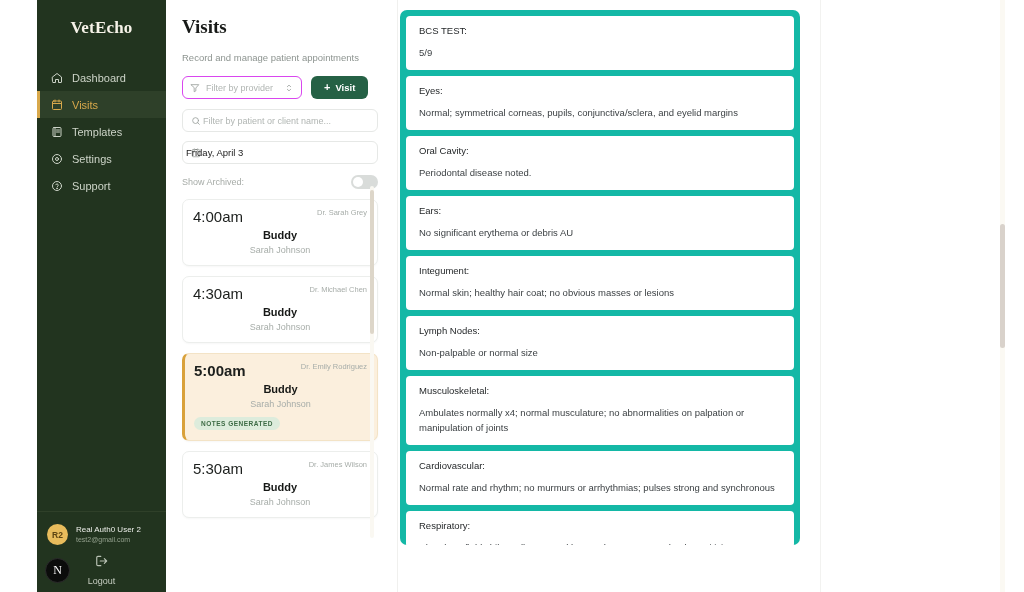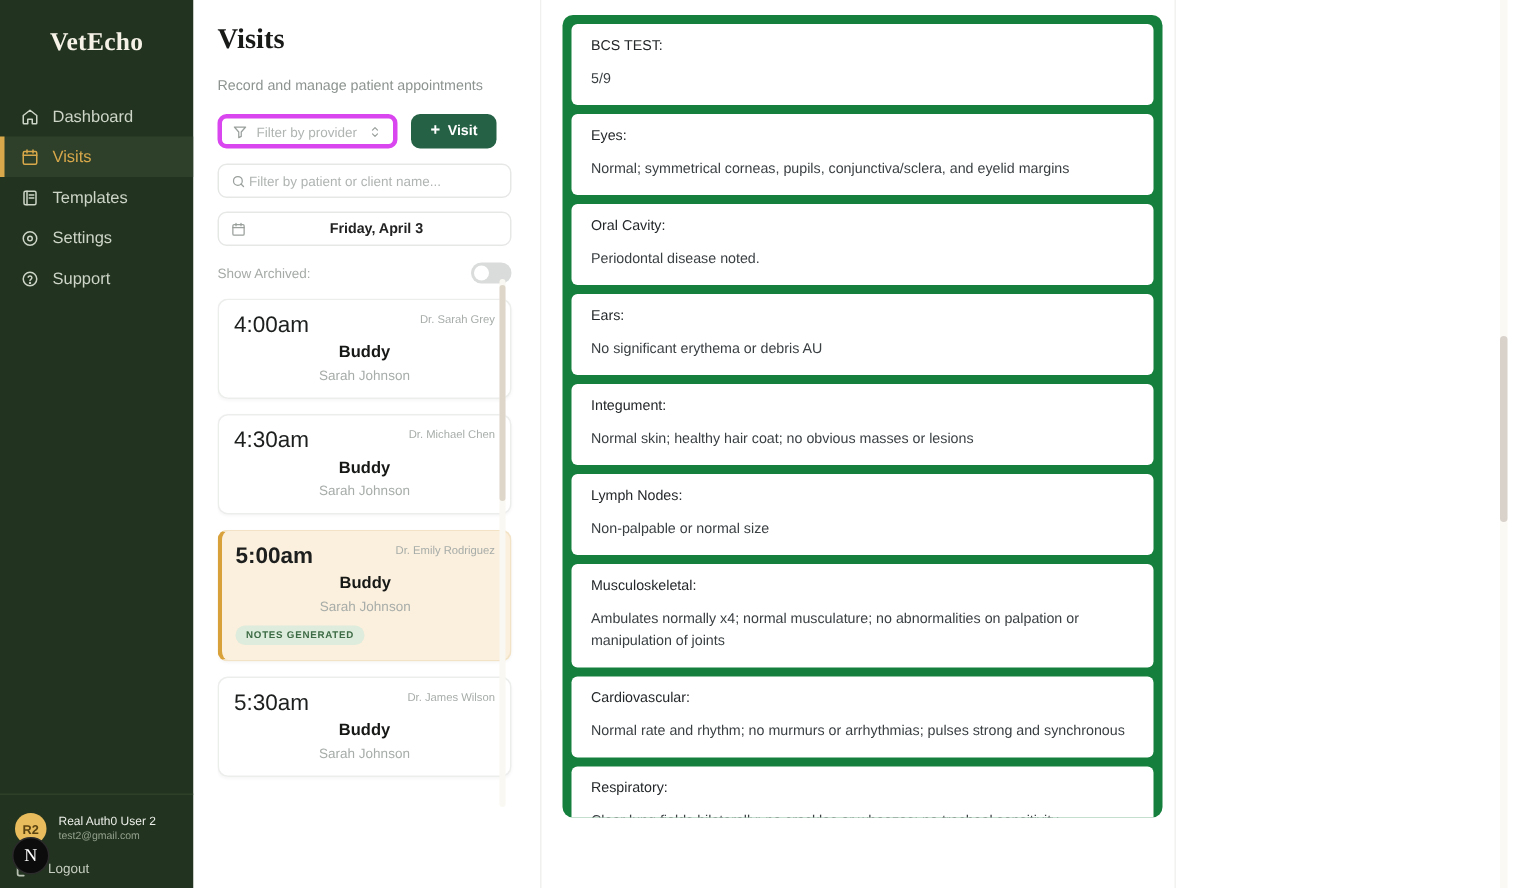--- a/index.html
+++ b/index.html
@@ -2,21 +2,21 @@
 <html><head>
 <meta charset="utf-8">
 <style>
   * { box-sizing: border-box; margin: 0; padding: 0; }
   html, body {
     width: 1024px; height: 592px;
     background: #ffffff;
     font-family: "Liberation Sans", sans-serif;
     overflow: hidden;
   }
-  .app { position: relative; width: 1024px; height: 460px; display: flex; background:#ffffff; }
+  .app { position: relative; width: 1024px; height: 460px; display: flex; background:#ffffff;padding-left:37px; }
 
   
   .sidebar {
     width: 129px; height: 592px;
     background: #22341f;
     display: flex; flex-direction: column;
     flex: 0 0 129px;
     position: relative;
   }
   .brand {
@@ -46,21 +46,21 @@
   .user-row { display: flex; align-items: center; gap: 8px; padding: 4px 10px 2px 10px; }
   .avatar {
     width: 21px; height: 21px; border-radius: 50%;
     background: #e8bc5c; color: #5c4412;
     font-size: 8.5px; font-weight: 700;
     display: flex; align-items: center; justify-content: center;
     flex: 0 0 21px;
   }
   .user-name { font-size: 8px; color: #eceee9; line-height: 11px; }
   .user-mail { font-size: 7px; color: #93a08d; line-height: 10px; }
-  .logout-row { display: flex; align-items: center; gap: 8px; padding: 7px 10px 0 10px; cursor:pointer; }
+  .logout-row { display: flex; align-items: center; gap: 8px; padding: 7px 10px 0 10px; cursor:pointer;flex-direction:column; }
   .logout-ico { width: 14px; height: 14px; flex: 0 0 14px; color:#b9c2b4; }
   .logout-ico svg { width: 14px; height: 14px; display:block; }
   .logout-label { font-size: 9px; color: #c6cdc1; }
   .devbadge {
     position: absolute; left: 8px; bottom: 9px;
     width: 25px; height: 25px; border-radius: 50%;
     background: #0b0c0b; color: #fff;
     display: flex; align-items: center; justify-content: center;
     font-family: "Liberation Serif", serif; font-size: 12px;
     border: 1px solid #2b2b2b;
@@ -70,21 +70,21 @@
   .visits-panel {
     width: 232px; flex: 0 0 232px; height: 592px;
     background: #ffffff; padding: 16px 0 0 16px;
     position: relative;
   }
   .page-title { font-family: "Liberation Serif", serif; font-size: 19px; color: #181a18; font-weight:700; }
   .page-sub { font-size: 9.5px; color: #8d9490; margin-top: 14px; }
 
   .filter-row { display: flex; align-items: center; gap: 9px; margin-top: 13px; }
   .provider-select {
-    width: 120px; height: 23px; border: 3px solid #d946ef; border-radius: 6px;
+    width: 120px; height: 23px; border: 1px solid #d946ef; border-radius: 6px;
     background:#fff; display: flex; align-items: center; gap: 6px; padding: 0 7px;
     cursor: pointer;
   }
   .provider-select .ph { font-size: 9px; color: #b0b5b2; flex: 1 1 auto; }
   .mini-ico { width: 10px; height: 10px; flex:0 0 10px; color:#9aa09c; }
   .mini-ico svg { width:10px; height:10px; display:block; }
   .visit-btn {
     height: 23px; background: #256145; color: #fff; border-radius: 6px;
     display: flex; align-items: center; justify-content: center; gap: 5px;
     padding: 0 13px; font-size: 9.5px; font-weight: 600; cursor: pointer; border:none;
@@ -96,21 +96,21 @@
     border: 1px solid #e6e8e6; border-radius: 6px; background:#fff;
     display: flex; align-items: center; gap: 2px; padding: 0 8px; cursor:text;
   }
   .search-box .ph { font-size: 9px; color: #b0b5b2; }
 
   .date-box {
     margin-top: 9px; width: 196px; height: 23px;
     border: 1px solid #e6e8e6; border-radius: 6px; background:#fff;
     display: flex; align-items: center; padding: 0 8px; cursor:pointer; position:relative;
   }
-  .date-box .dl { position:absolute; left:16px; right:0; text-align:center; font-size: 9.5px; font-weight: 700; color: #222; }
+  .date-box .dl { position:absolute; left:3px; right:0; font-size: 9.5px; font-weight: 400; color: #222; }
 
   .archive-row { margin-top: 11px; width: 196px; display: flex; align-items: center; justify-content: space-between; }
   .archive-label { font-size: 9px; color: #a6abA7; }
   .toggle {
     width: 27px; height: 14px; border-radius: 8px; background: #d9dcda;
     display: flex; align-items: center; padding: 2px; cursor: pointer;
   }
   .toggle .knob { width: 10px; height: 10px; border-radius: 50%; background:#fff; }
 
   .visit-list {
@@ -146,23 +146,23 @@
   }
   .list-scroll .thumb {
     position: absolute; top: 4px; left: 0; width: 4px; height: 144px;
     background: #ddd6c9; border-radius: 2px;
   }
   .panel-divider { position: absolute; left: 231px; top: 0; width: 1px; height: 592px; background: #f0f0ee; }
 
   
   .note-area { flex: 1 1 auto; position: relative; background: #ffffff; }
   .note-panel {
-    position: absolute; left: 14px; top: 10px;
+    position: absolute; left: 2px; top: 10px;
     width: 400px; height: 535px;
-    background: #15803d; border-radius: 7px;
+    background: #14b8a6; border-radius: 7px;
     padding: 6px; overflow: hidden;
   }
   .note-card {
     background: #ffffff; border-radius: 4px;
     padding: 9px 13px 10px 13px; margin-bottom: 6px;
   }
   .nc-label { font-size: 9.5px; color: #25282a; }
   .nc-text { font-size: 9.5px; color: #3a3f42; margin-top: 9px; line-height: 15px; }
   .right-divider { position: absolute; left: 422px; top: 0; width: 1px; height: 592px; background: #f2f2f0; }
   .page-scroll {

